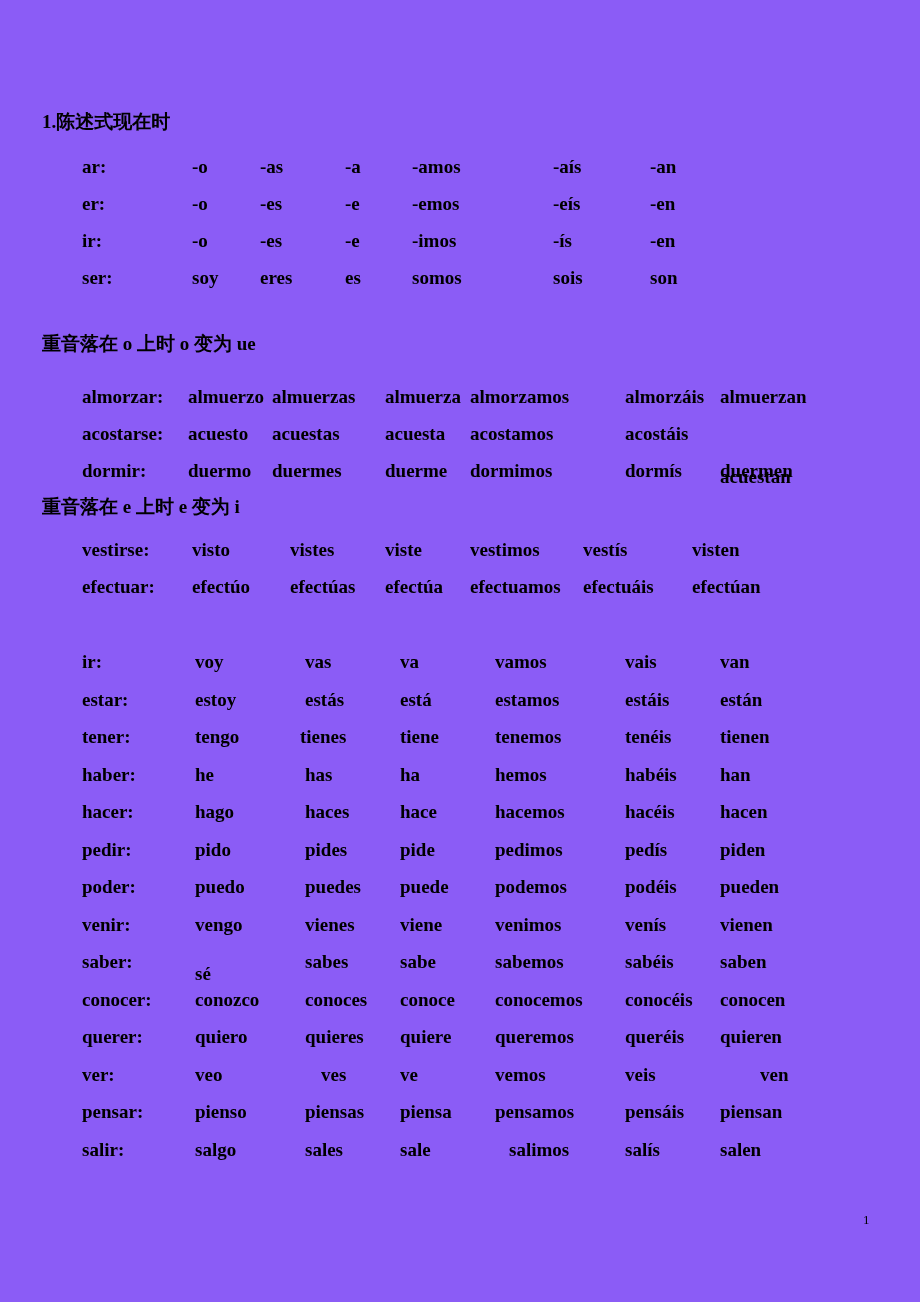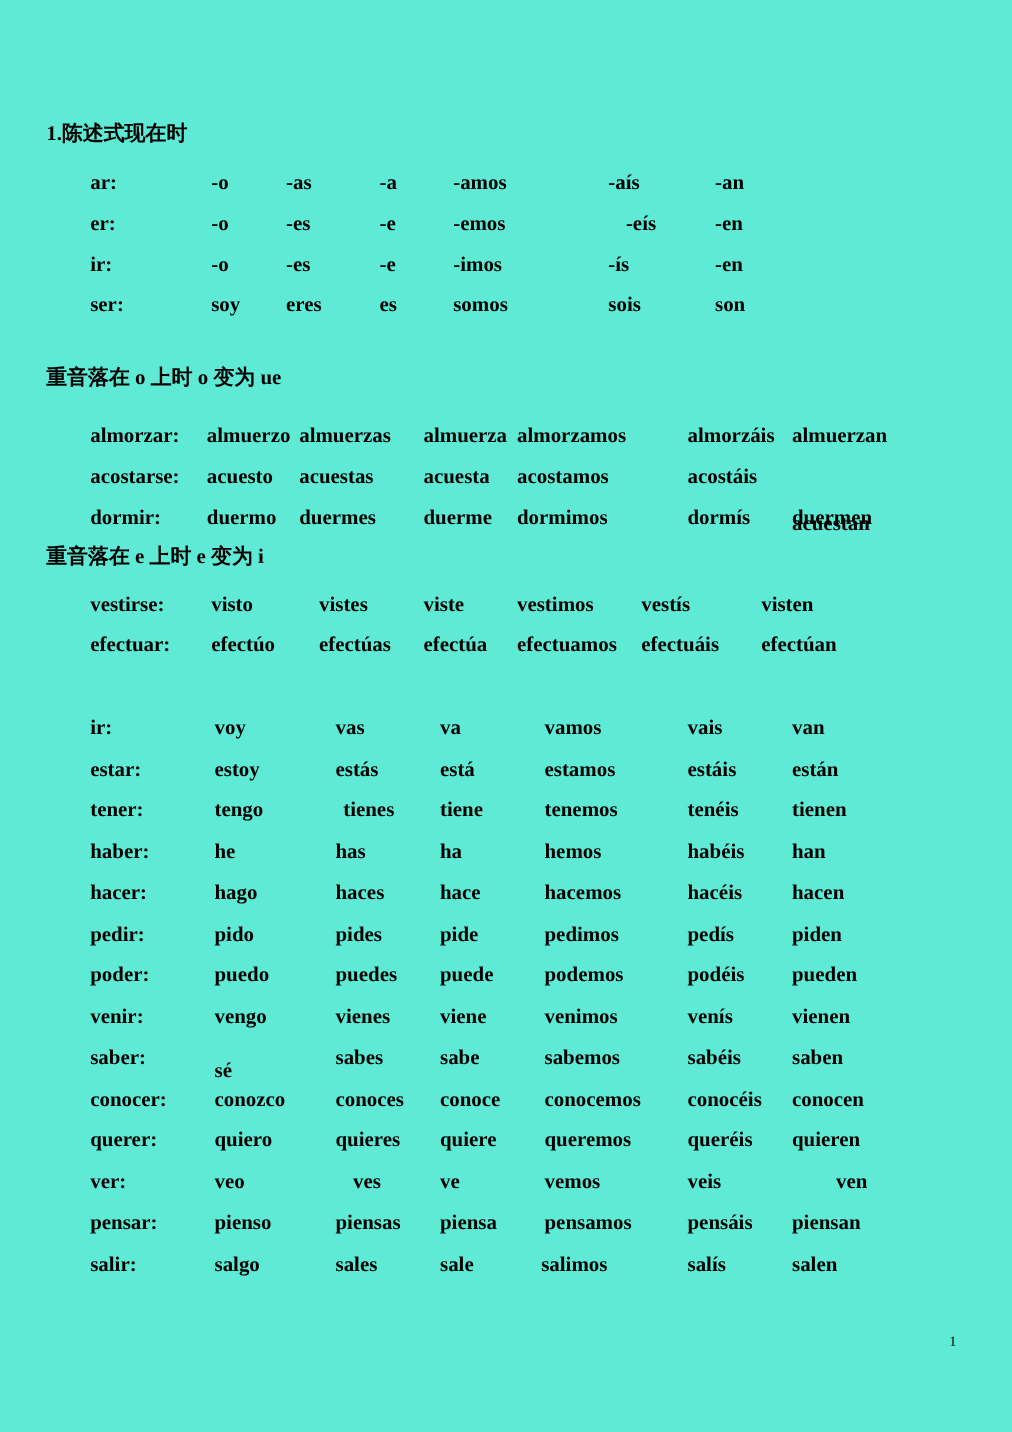--- a/index.html
+++ b/index.html
@@ -8,21 +8,21 @@
     background: #ffffff;
   }
   body {
     font-family: "Liberation Serif", "DejaVu Serif", serif;
     color: #000000;
   }
   .page {
     position: relative;
     width: 920px;
     height: 1302px;
-    background: #5eead4;
+    background: #8b5cf6;
     overflow: hidden;
   }
   .content {
     position: absolute;
     left: 40px;
     top: 0;
     width: 800px;
   }
 
   
@@ -79,21 +79,21 @@
         <span class="cell" style="left: 372px;">-amos</span>
         <span class="cell" style="left: 513px;">-aís</span>
         <span class="cell" style="left: 610px;">-an</span>
       </div>
       <div class="conj-row" style="top: 192px;">
         <span class="cell" style="left: 42px;">er:</span>
         <span class="cell" style="left: 152px;">-o</span>
         <span class="cell" style="left: 220px;">-es</span>
         <span class="cell" style="left: 305px;">-e</span>
         <span class="cell" style="left: 372px;">-emos</span>
-        <span class="cell" style="left: 513px; margin-left: 16px;">-eís</span>
+        <span class="cell" style="left: 513px;">-eís</span>
         <span class="cell" style="left: 610px;">-en</span>
       </div>
       <div class="conj-row" style="top: 229px;">
         <span class="cell" style="left: 42px;">ir:</span>
         <span class="cell" style="left: 152px;">-o</span>
         <span class="cell" style="left: 220px;">-es</span>
         <span class="cell" style="left: 305px;">-e</span>
         <span class="cell" style="left: 372px;">-imos</span>
         <span class="cell" style="left: 513px;">-ís</span>
         <span class="cell" style="left: 610px;">-en</span>
@@ -168,21 +168,21 @@
         <span class="cell" style="left: 155px;">estoy</span>
         <span class="cell" style="left: 265px;">estás</span>
         <span class="cell" style="left: 360px;">está</span>
         <span class="cell" style="left: 455px;">estamos</span>
         <span class="cell" style="left: 585px;">estáis</span>
         <span class="cell" style="left: 680px;">están</span>
       </div>
       <div class="conj-row" style="top: 725px;">
         <span class="cell" style="left: 42px;">tener:</span>
         <span class="cell" style="left: 155px;">tengo</span>
-        <span class="cell" style="left: 272px;">tienes</span>
+        <span class="cell" style="left: 260px;">tienes</span>
         <span class="cell" style="left: 360px;">tiene</span>
         <span class="cell" style="left: 455px;">tenemos</span>
         <span class="cell" style="left: 585px;">tenéis</span>
         <span class="cell" style="left: 680px;">tienen</span>
       </div>
       <div class="conj-row" style="top: 762.5px;">
         <span class="cell" style="left: 42px;">haber:</span>
         <span class="cell" style="left: 155px;">he</span>
         <span class="cell" style="left: 265px;">has</span>
         <span class="cell" style="left: 360px;">ha</span>
@@ -269,19 +269,19 @@
         <span class="cell" style="left: 360px;">piensa</span>
         <span class="cell" style="left: 455px;">pensamos</span>
         <span class="cell" style="left: 585px;">pensáis</span>
         <span class="cell" style="left: 680px;">piensan</span>
       </div>
       <div class="conj-row" style="top: 1137.5px;">
         <span class="cell" style="left: 42px;">salir:</span>
         <span class="cell" style="left: 155px;">salgo</span>
         <span class="cell" style="left: 265px;">sales</span>
         <span class="cell" style="left: 360px;">sale</span>
-        <span class="cell" style="left: 452px;">salimos</span>
+        <span class="cell" style="left: 469px;">salimos</span>
         <span class="cell" style="left: 585px;">salís</span>
         <span class="cell" style="left: 680px;">salen</span>
       </div>
     </div>
   <div class="page-number" id="page-number" style="left:863px; top:1213px;">1</div>
 </div>
 
 </body></html>

